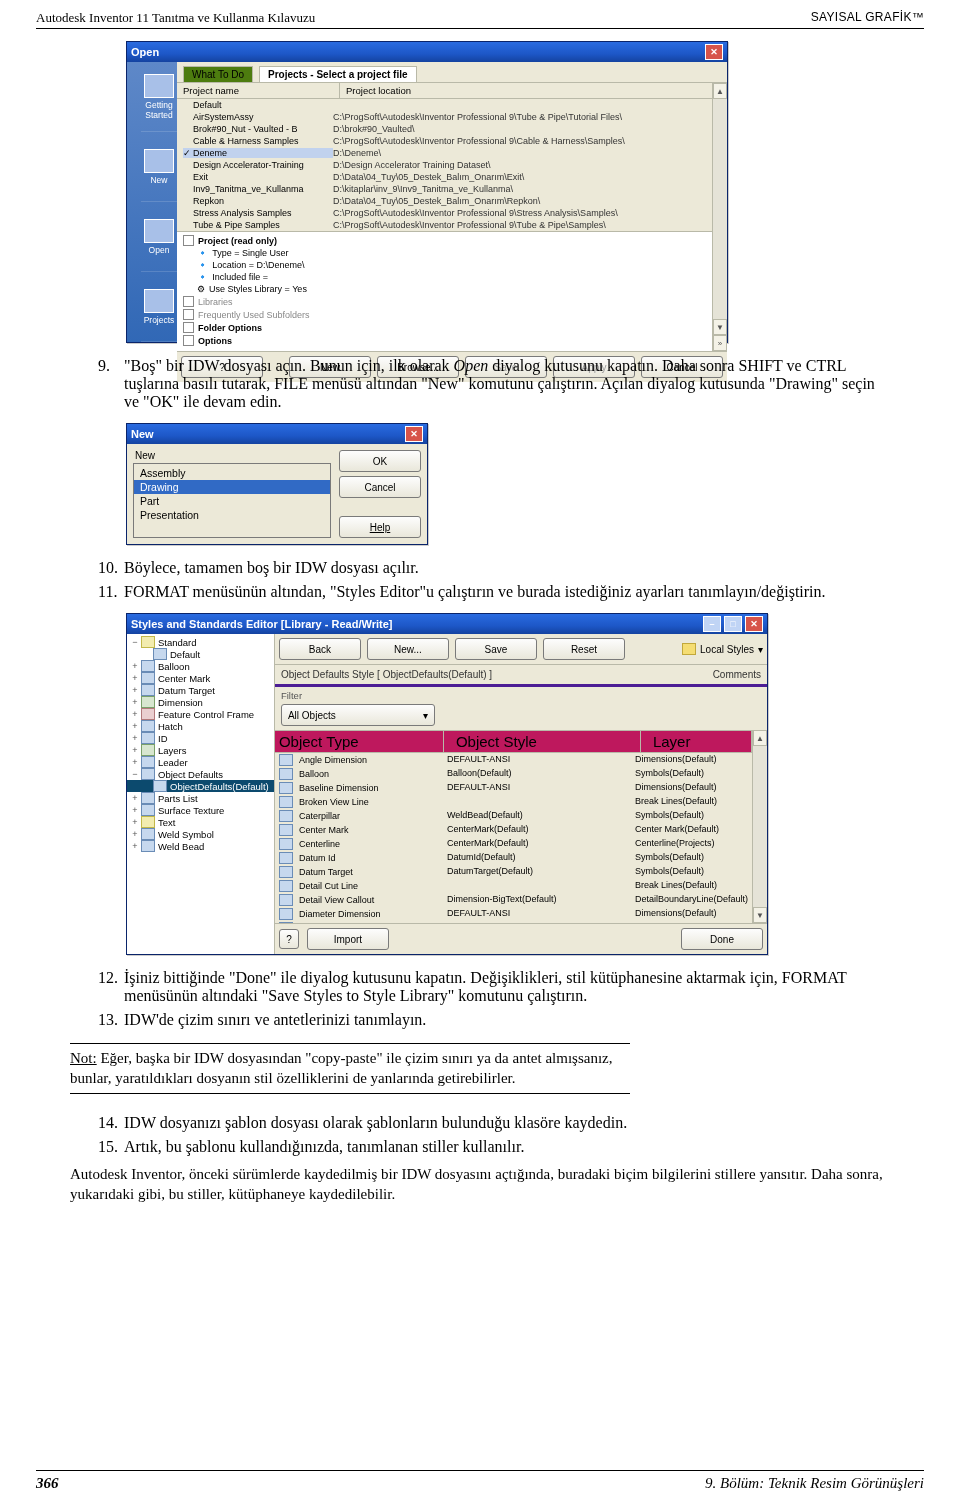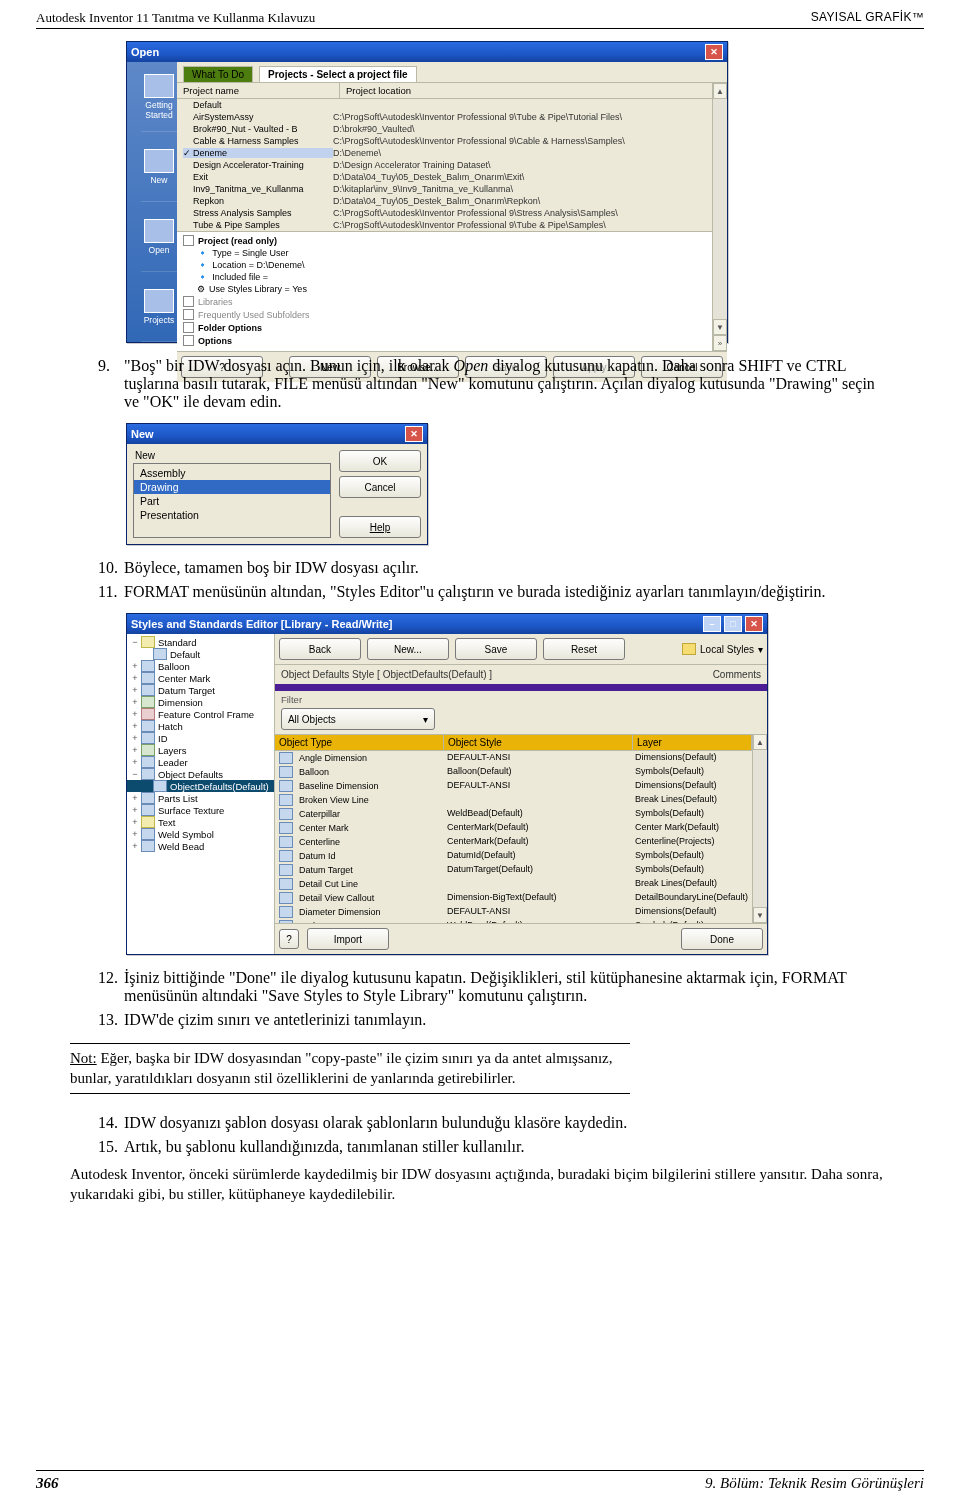--- a/index.html
+++ b/index.html
@@ -142,25 +142,25 @@
   .tw { width:12px; text-align:center; color:#555; font-size:9px;}
   .ti { width:12px;height:10px;background:#c6d8ee;border:1px solid #6a8cb6;margin-right:3px;display:inline-block;}
   .ti.g{background:#d7e6cf;border-color:#7aa06a;}
   .ti.y{background:#f2ecaf;border-color:#c2b84a;}
   .ti.r{background:#eacfd0;border-color:#b27a7c;}
   .tn.sel { background:#0c4a6e; color:#fff; }
   .sse-main { flex:1; display:flex; flex-direction:column; }
   .sse-toolbar { display:flex; align-items:center; gap:6px; padding:4px; border-bottom:1px solid #b9b9a8; background:#ece9d8;}
   .sse-toolbar .field { flex:1; }
   .local-styles { display:flex; align-items:center; gap:4px; font-size:10px;}
-  .sse-sub { padding:4px 6px; font-size:10px; color:#333; border-bottom:7px solid #4c1d95;}
+  .sse-sub { padding:4px 6px; font-size:10px; color:#333; border-bottom:3px solid #4c1d95;}
   .sse-filter { display:flex; gap:40px; padding:3px 6px; font-size:9.5px; color:#555;}
   .sse-table-wrap { flex:1; display:flex; min-height:0; }
   .sse-table { flex:1; overflow:hidden; display:flex; flex-direction:column; border-top:1px solid #b9b9a8;}
-  .sse-thead { display:flex; background:#eab308; font-size:10px; border-bottom:1px solid #b9b9a8;}
+  .sse-thead { display:flex; background:#be185d; font-size:15px; border-bottom:1px solid #b9b9a8;gap:8px;}
   .sse-th { padding:2px 4px; border-right:1px solid #b9b9a8;}
   .sse-th.c1{width:160px;} .sse-th.c2{width:180px;} .sse-th.c3{flex:1;}
   .sse-row { display:flex; font-size:9px; padding:0 0;}
   .sse-row .c1{width:160px;padding:1px 4px;display:flex;align-items:center;gap:3px;}
   .sse-row .c2{width:180px;padding:1px 4px;}
   .sse-row .c3{flex:1;padding:1px 4px;}
   .sse-bottom { display:flex; padding:4px; background:#ece9d8; border-top:1px solid #b9b9a8; align-items:center; }
   .sse-bottom .fill{flex:1;}
   .help-q { width:18px;height:18px;border:1px solid #7a7a7a;border-radius:3px;display:flex;align-items:center;justify-content:center;background:linear-gradient(#fdfdfd,#e9e7da);}
 </style>

